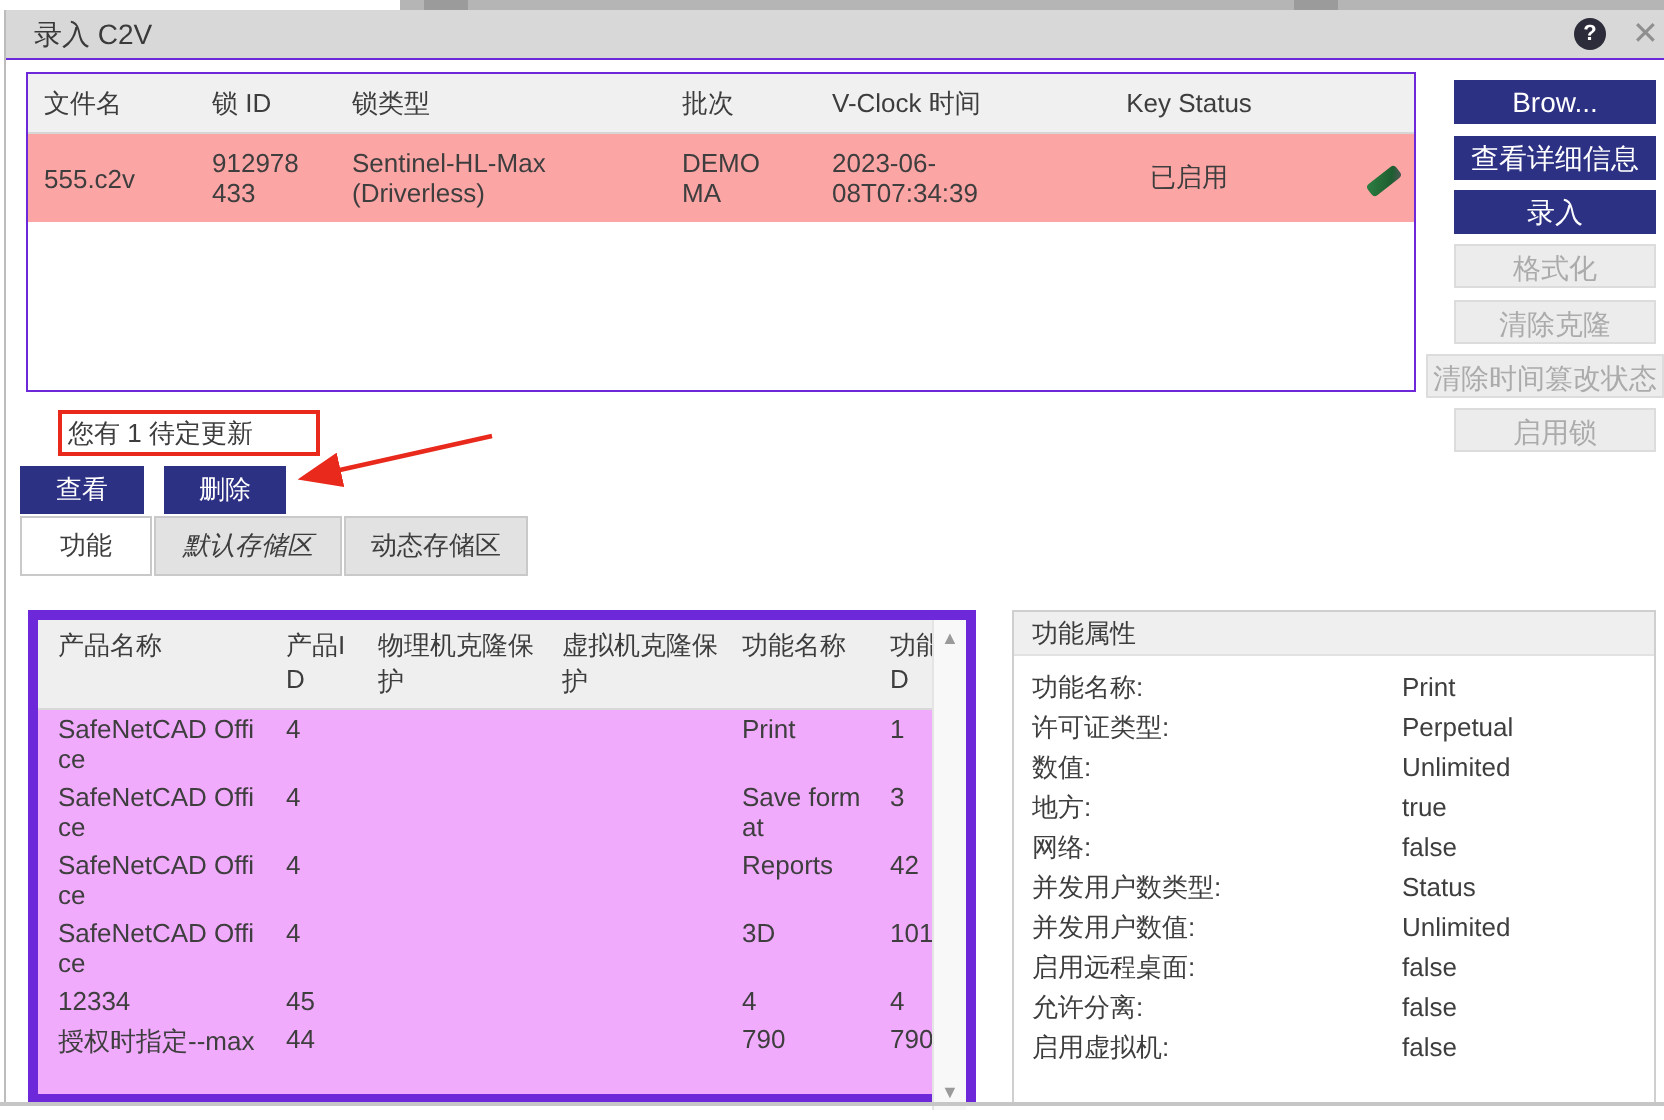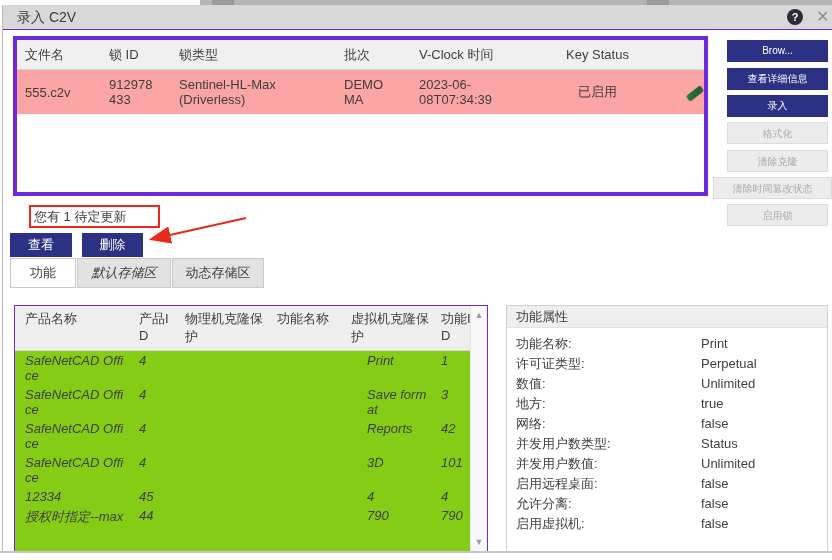--- a/index.html
+++ b/index.html
@@ -16,38 +16,38 @@
   .dialog-left-border { position:absolute; left:2px; top:5px; width:1px; height:548px; background:#bcbcbc; }
   .titlebar { position:absolute; left:3px; top:5px; width:829px; height:25px; background:#d8d8d8;
     border-bottom:1px solid #6d28d9; }
   .title { position:absolute; left:14px; top:4px; font-size:14px; color:#3a3a3a; }
   .help-icon { position:absolute; left:784px; top:4px; width:16px; height:16px; border-radius:50%;
     background:#2c2c3a; color:#fff; font-size:11px; font-weight:bold; text-align:center; line-height:16px; cursor:pointer; }
   .close-icon { position:absolute; left:813px; top:2px; font-size:16px; color:#8f8f8f; cursor:pointer; }
 
   
   .c2v-table { position:absolute; left:13px; top:36px; width:695px; height:160px;
-    border:4px solid #6d28d9; background:#fff; }
+    border:1px solid #6d28d9; background:#fff; }
   .c2v-head { display:flex; height:30px; background:#f0f0f0; border-bottom:1px solid #d6d6d6;
     align-items:center; color:#3d3d3d; }
   .c2v-row { display:flex; min-height:44px; background:#fca5a5; align-items:center; }
   .cc { padding-left:8px; }
   .c-file { width:84px; } .c-lockid { width:70px; } .c-locktype { width:165px; }
   .c-batch { width:75px; } .c-vclock { width:130px; } .c-status { width:105px;text-align:center; } .c-icon { flex:1; }
   .c2v-row .c-lockid { word-break:break-all; padding-right:14px; }
   .c2v-row .c-batch { word-break:break-all; padding-right:22px; }
   .c2v-row .c-vclock { padding-right:45px; }
   .c2v-row .c-locktype { padding-right:47px; }
   .dongle { display:inline-block; width:18px; height:7px; margin-left:32px;
     background:linear-gradient(135deg,#2e8044 0%,#1d5e30 70%,#54555a 100%);
     border-radius:2px; transform:rotate(-38deg); }
 
   
   .sbtn { position:absolute; left:727px; width:101px; height:22px; line-height:22px;
-    text-align:center; font-size:10px; cursor:pointer; white-space:nowrap; }
+    text-align:center; font-size:14px; cursor:pointer; white-space:nowrap; }
   .sbtn.on { background:#2d3184; color:#fff; }
   .sbtn.off { background:#ececec; color:#ababab; border:1px solid #dcdcdc; cursor:default; }
   .sbtn.wide { left:713px; width:119px; }
 
   
   .pending-box { position:absolute; left:1px; top:205px; width:131px; height:23px;
     border:2px solid #e8291c; line-height:19px; padding-left:3px; color:#3d3d3d; background:#fff;margin-left:28px; }
 
   .act-btn { position:absolute; top:233px; height:24px; line-height:24px; text-align:center;
     background:#2d3184; color:#fff; cursor:pointer; }
@@ -58,24 +58,24 @@
 
   
   .tab { position:absolute; top:258px; height:30px; line-height:28px; text-align:center;
     border:1px solid #c9c9c9; cursor:pointer; color:#3d3d3d; }
   .tab.active { background:#fff; }
   .tab.inactive { background:#e2e2e2; }
   .tab1 { left:10px; width:66px; } .tab2 { left:77px; width:94px;font-style:italic; } .tab3 { left:172px; width:92px; }
 
   
   .feat-table { position:absolute; left:14px; top:305px; width:474px; height:247px;
-    border:1px solid #6d28d9; background:#84cc16; }
+    border:5px solid #6d28d9; background:#f0abfc; }
   .feat-head { display:flex; min-height:36px; background:#efefef; border-bottom:1px solid #d8d8d8;
     padding:4px 0; color:#3d3d3d; }
-  .feat-row { display:flex; padding:2px 0;font-style:italic; }
+  .feat-row { display:flex; padding:2px 0; }
   .fc { padding-left:10px; word-break:break-all; }
   .f-name { width:114px; } .f-pid { width:46px; } .f-phys { width:92px; }
   .f-virt { width:90px; } .f-fname { width:74px; } .f-fid { width:40px; }
   .feat-scroll { position:absolute; right:0; top:0; width:17px; height:245px;
     background:#f8f8f8; border-left:1px solid #e4e4e4; }
   .scroll-up { position:absolute; top:4px; left:0; width:16px; text-align:center; font-size:9px; color:#9a9a9a; cursor:pointer; }
   .scroll-down { position:absolute; bottom:4px; left:0; width:16px; text-align:center; font-size:9px; color:#9a9a9a; cursor:pointer; }
 
   
   .props-panel { position:absolute; left:506px; top:305px; width:322px; height:247px;
@@ -142,22 +142,22 @@
 
   <div class="tab tab1 active">功能</div>
   <div class="tab tab2 inactive">默认存储区</div>
   <div class="tab tab3 inactive">动态存储区</div>
 
   <div class="feat-table">
     <div class="feat-head">
       <div class="fc f-name">产品名称</div>
       <div class="fc f-pid">产品ID</div>
       <div class="fc f-phys">物理机克隆保护</div>
+      <div class="fc f-virt">虚拟机克隆保护</div>
       <div class="fc f-fname">功能名称</div>
-      <div class="fc f-virt">虚拟机克隆保护</div>
       <div class="fc f-fid">功能ID</div>
     </div>
     <div class="feat-row">
       <div class="fc f-name">SafeNetCAD Office</div>
       <div class="fc f-pid">4</div>
       <div class="fc f-phys"></div>
       <div class="fc f-virt"></div>
       <div class="fc f-fname">Print</div>
       <div class="fc f-fid">1</div>
     </div>

